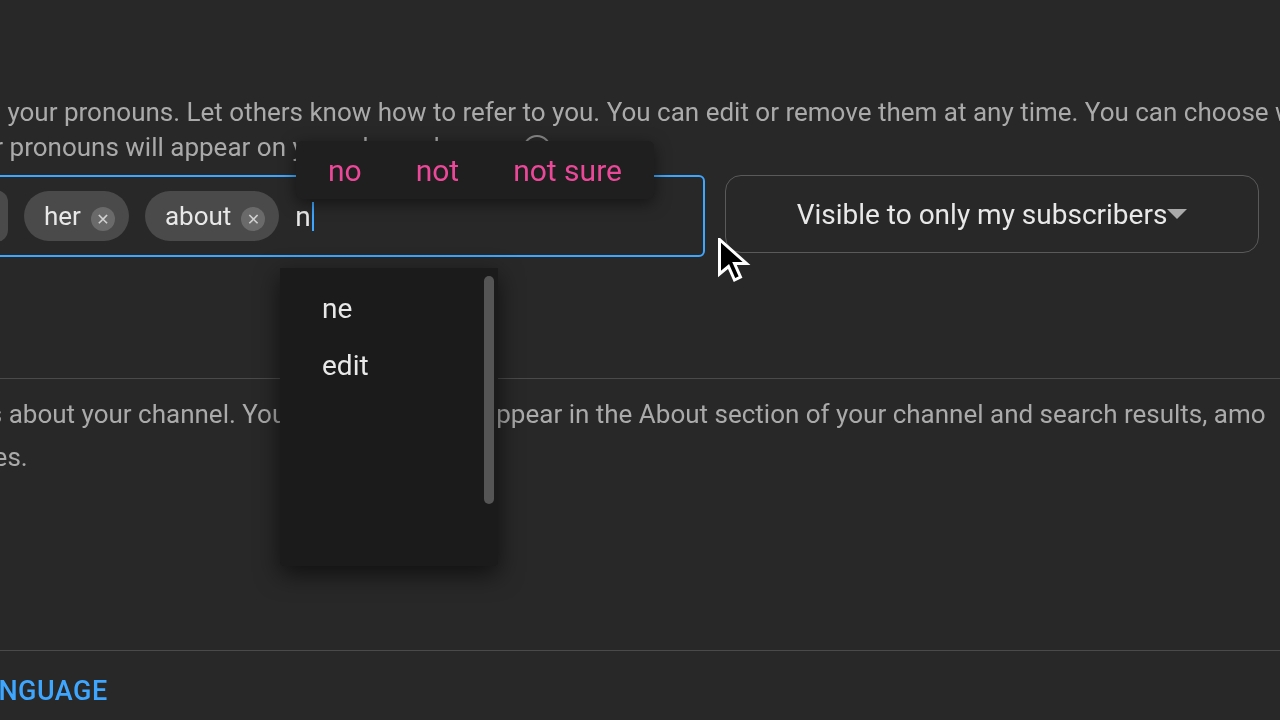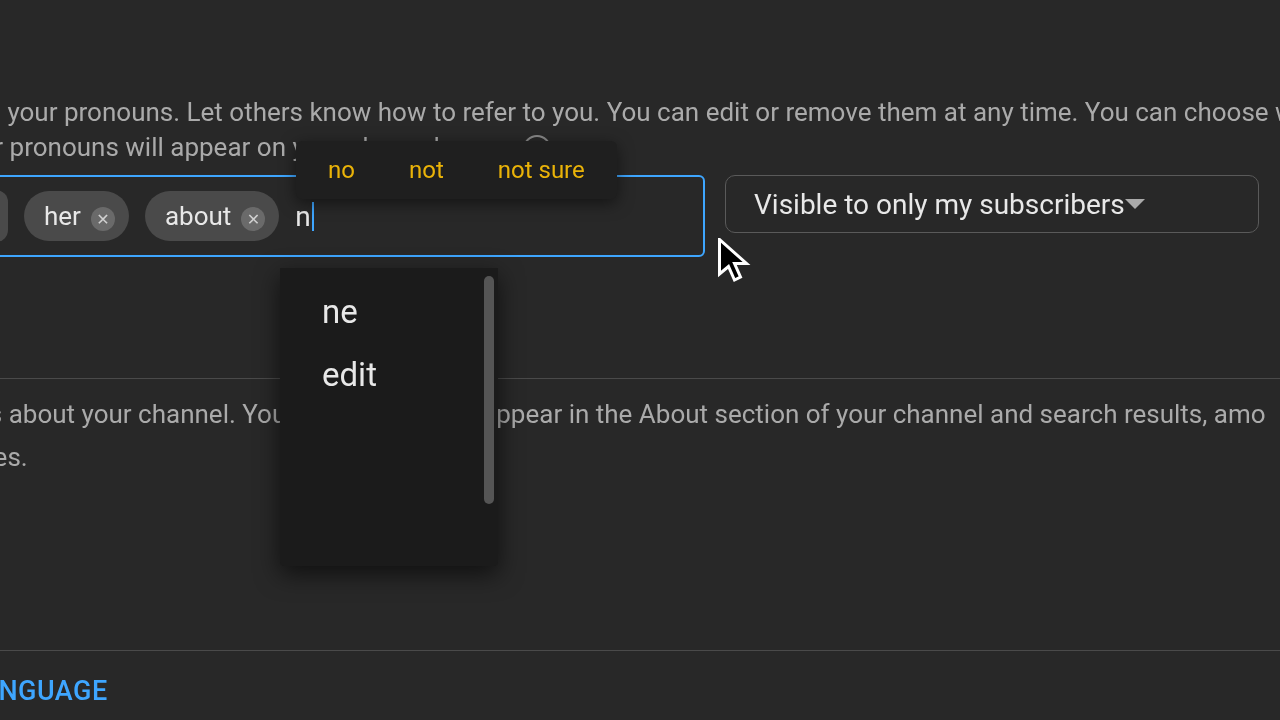--- a/index.html
+++ b/index.html
@@ -99,27 +99,27 @@
     width: 2px;
     background: #3ea6ff;
   }
 
   
   .visibility-select {
     position: absolute;
     top: 175px;
     left: 725px;
     width: 534px;
-    height: 58px;
+    height: 78px;
     border: 1.5px solid #5a5a5a;
-    border-radius: 10px;
+    border-radius: 16px;
     background: #282828;
     display: flex;
     align-items: center;
-    justify-content: flex-start;
+    justify-content: center;
     padding: 0 28px;
     color: #e8e8e8;
     font-size: 28px;
     cursor: pointer;
   }
   .chevron-down {
     width: 0; height: 0;
     border-left: 10px solid transparent;
     border-right: 10px solid transparent;
     border-top: 10px solid #aaaaaa;
@@ -134,43 +134,43 @@
     background: #1f1f1f;
     border-radius: 6px;
     display: flex;
     align-items: center;
     padding: 0 10px;
     gap: 10px;
     box-shadow: 0 4px 16px rgba(0,0,0,0.5);
     z-index: 20;
   }
   .ime-item {
-    color: #eab308;
-    font-size: 24px;
+    color: #ec4899;
+    font-size: 30px;
     padding: 6px 22px;
     border-radius: 4px;
     cursor: pointer;
   }
 
   
   .autocomplete {
     position: absolute;
     top: 268px;
     left: 280px;
     width: 218px;
     height: 298px;
     background: #1b1b1b;
     border-radius: 0 0 4px 4px;
     box-shadow: 0 8px 24px rgba(0,0,0,0.6);
     z-index: 15;
     padding: 12px 0;
   }
   .ac-item {
     color: #e8e8e8;
-    font-size: 33px;
+    font-size: 28px;
     padding: 12px 0 12px 42px;
     cursor: pointer;
   }
   .ac-scrollbar {
     position: absolute;
     right: 4px;
     top: 8px;
     width: 10px;
     height: 228px;
     background: #555;

